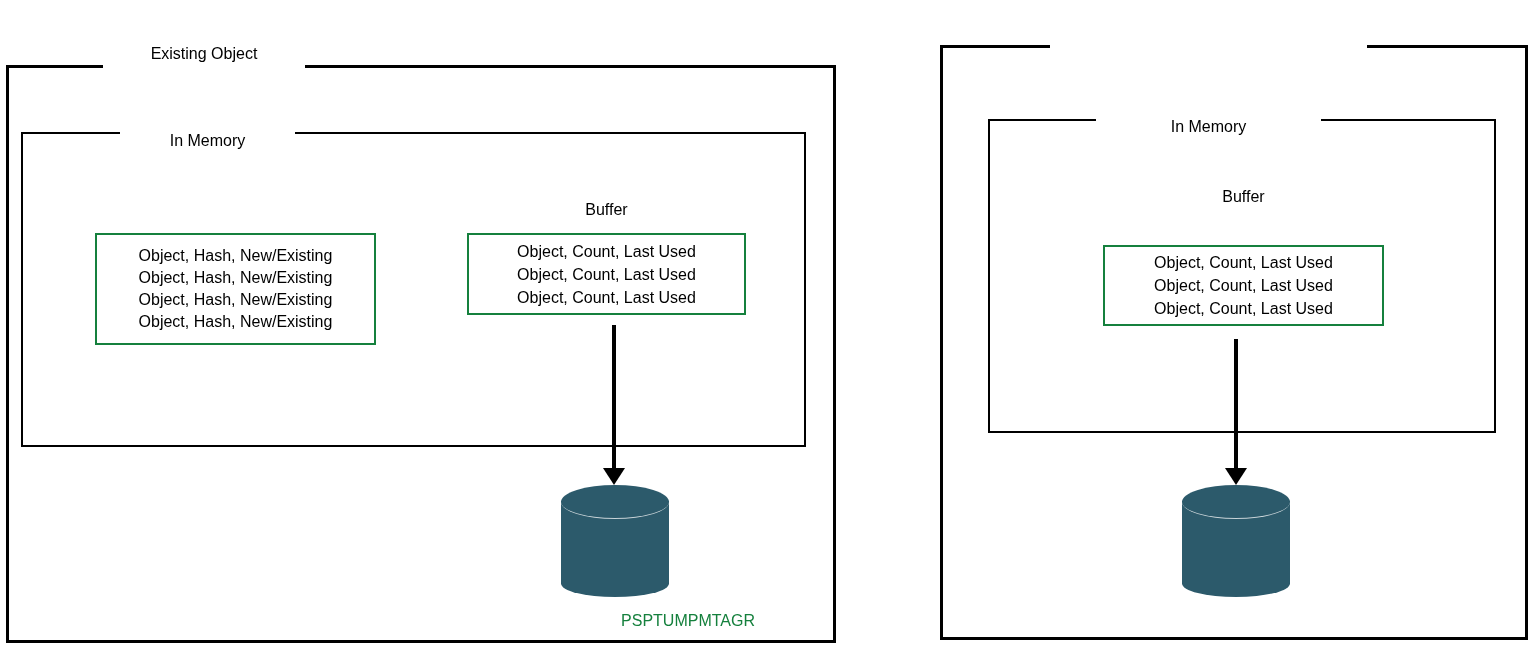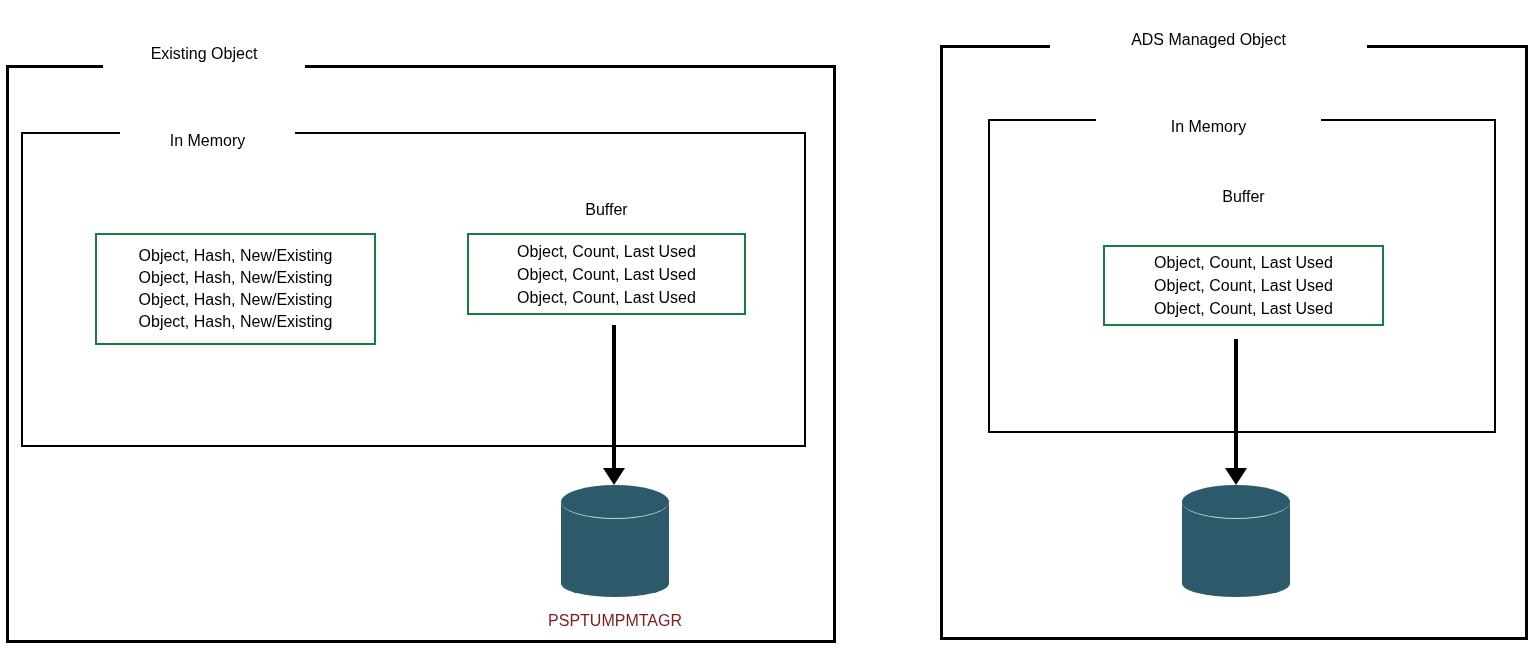--- a/index.html
+++ b/index.html
@@ -96,22 +96,22 @@
   }
   .cyl-top {
     background: #2c5a6b;
     border-radius: 50% / 50%;
     border-bottom: 1.5px solid #c9d4d8;
   }
   .db-label {
     font-size: 16px;
     line-height: 1;
     white-space: nowrap;
-    text-align: center;
-    color: #7f1d1d;
+    text-align: right;
+    color: #15803d;
   }
 </style>
 </head>
 <body>
 
 <div id="canvas">
 
   <div class="abs outer-frame" style="left:6px; top:65px; width:830px; height:578px;"></div>
 
   <div class="abs notch" style="left:103px; top:60px; width:202px; height:13px;"></div>
@@ -147,21 +147,20 @@
     <div class="abs cyl-body" style="left:0; top:16px; width:108px; height:96px;"></div>
     <div class="abs cyl-top" style="left:0; top:0; width:108px; height:34px;"></div>
   </div>
 
   <div class="abs db-label" style="left:475px; top:613px; width:280px;">PSPTUMPMTAGR</div>
 
   <div class="abs outer-frame" style="left:940px; top:45px; width:588px; height:595px;"></div>
 
   <div class="abs notch" style="left:1050px; top:40px; width:317px; height:13px;"></div>
 
-  <div class="abs frame-caption" style="left:1050px; top:32px; width:317px;">ADS Managed Object</div>
 
   <div class="abs inner-frame" style="left:988px; top:119px; width:508px; height:314px;"></div>
 
   <div class="abs notch" style="left:1096px; top:115px; width:225px; height:10px;"></div>
 
   <div class="abs frame-caption" style="left:1096px; top:119px; width:225px;">In Memory</div>
 
   <div class="abs section-heading" style="left:1103px; top:189px; width:281px;">Buffer</div>
 
   <div class="abs data-box tight" style="left:1103px; top:245px; width:281px; height:81px;">

